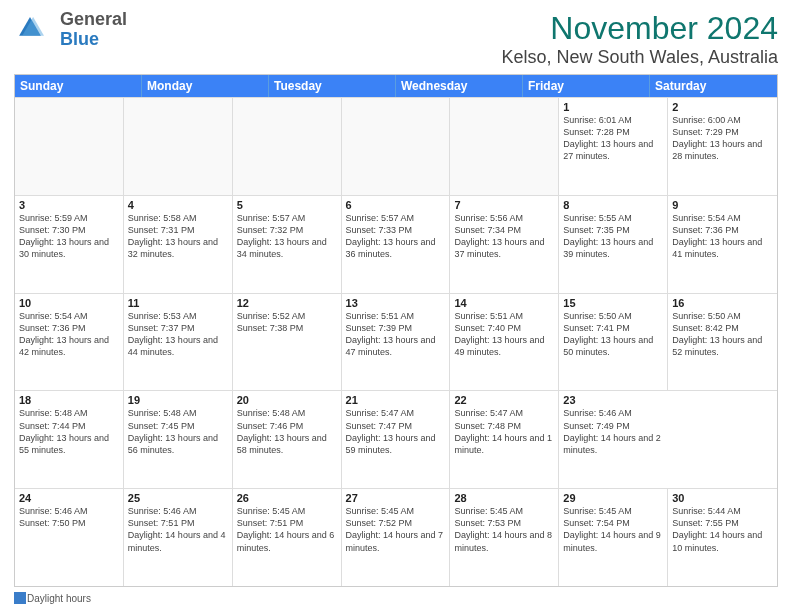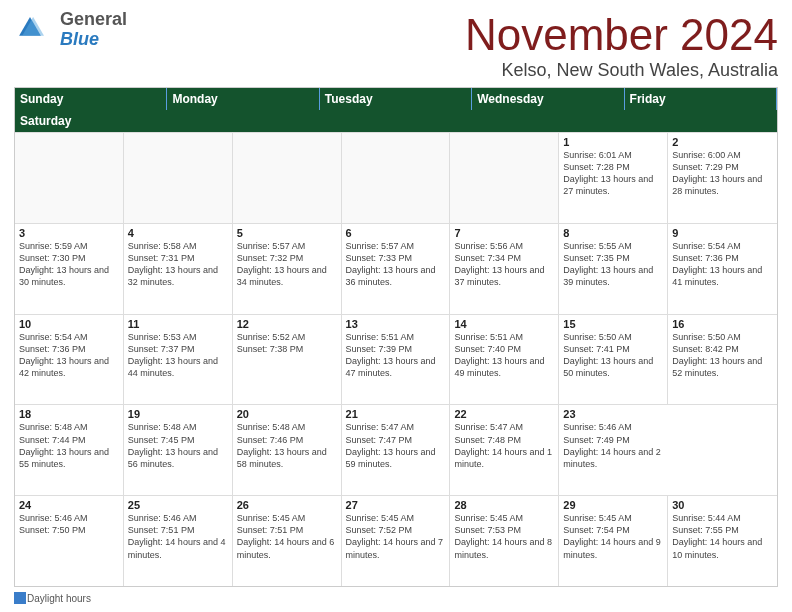--- a/index.html
+++ b/index.html
@@ -27,48 +27,48 @@
       display: flex;
       align-items: center;
       gap: 16px;
     }
     .logo-text {
       font-size: 18px;
       font-weight: bold;
       line-height: 1.1;
     }
     .logo-general { color: #555; }
-    .logo-blue { color: #2a7abf; font-style: italic; }
+    .logo-blue { color: #2a7abf; }
     .logo-icon {
       width: 28px;
       height: 28px;
       margin-left: 2px;
     }
     .title-block {
       text-align: right;
     }
     .month-title {
-      font-size: 44px;
+      font-size: 32px;
       font-weight: normal;
-      color: #7f1d1d;
+      color: #0f766e;
     }
     .subtitle {
       font-size: 18px;
       color: #444;
     }
     .calendar {
       flex: 1;
       display: flex;
       flex-direction: column;
       border: 1px solid #ccc;
     }
     .cal-header {
       display: grid;
-      grid-template-columns: repeat(5, 1fr);
-      background: #14532d;
+      grid-template-columns: repeat(6, 1fr);
+      background: #3b82f6;
     }
     .cal-header-cell {
       color: #fff;
       font-size: 12px;
       font-weight: bold;
       padding: 4px 5px;
       border-right: 1px solid #5a9de0;
       text-align: left;
     }
     .cal-header-cell:last-child { border-right: none; }

